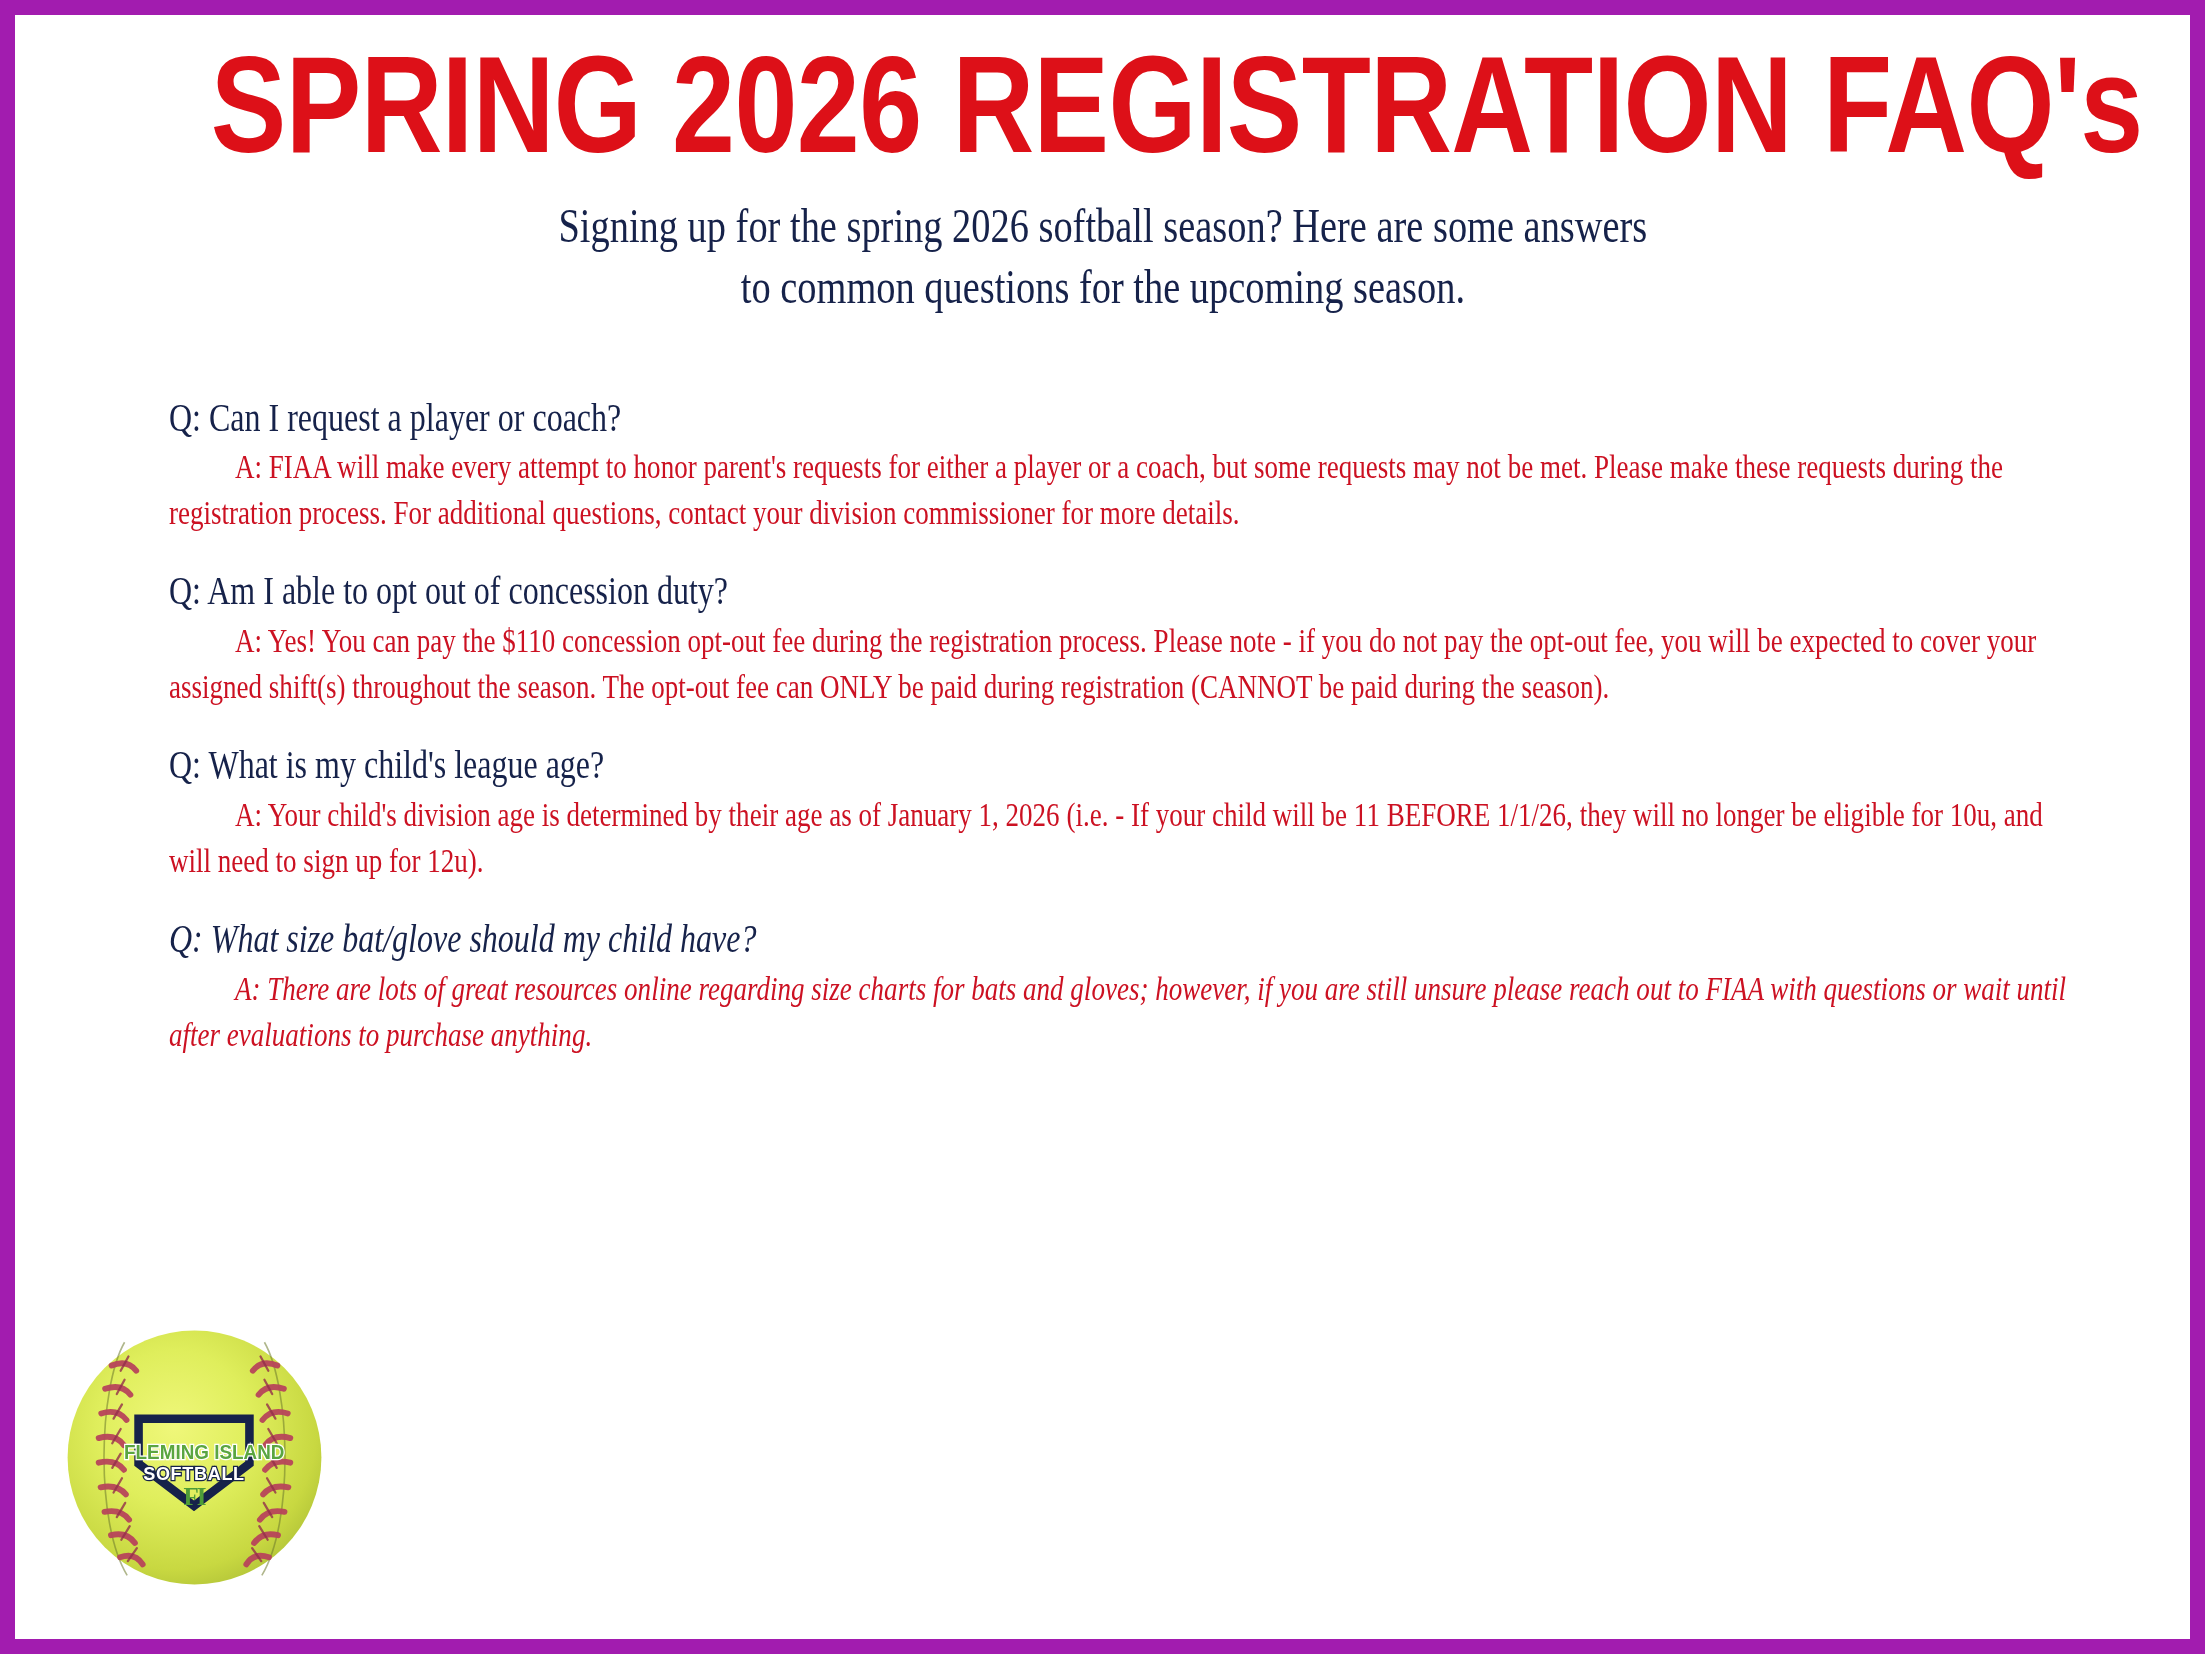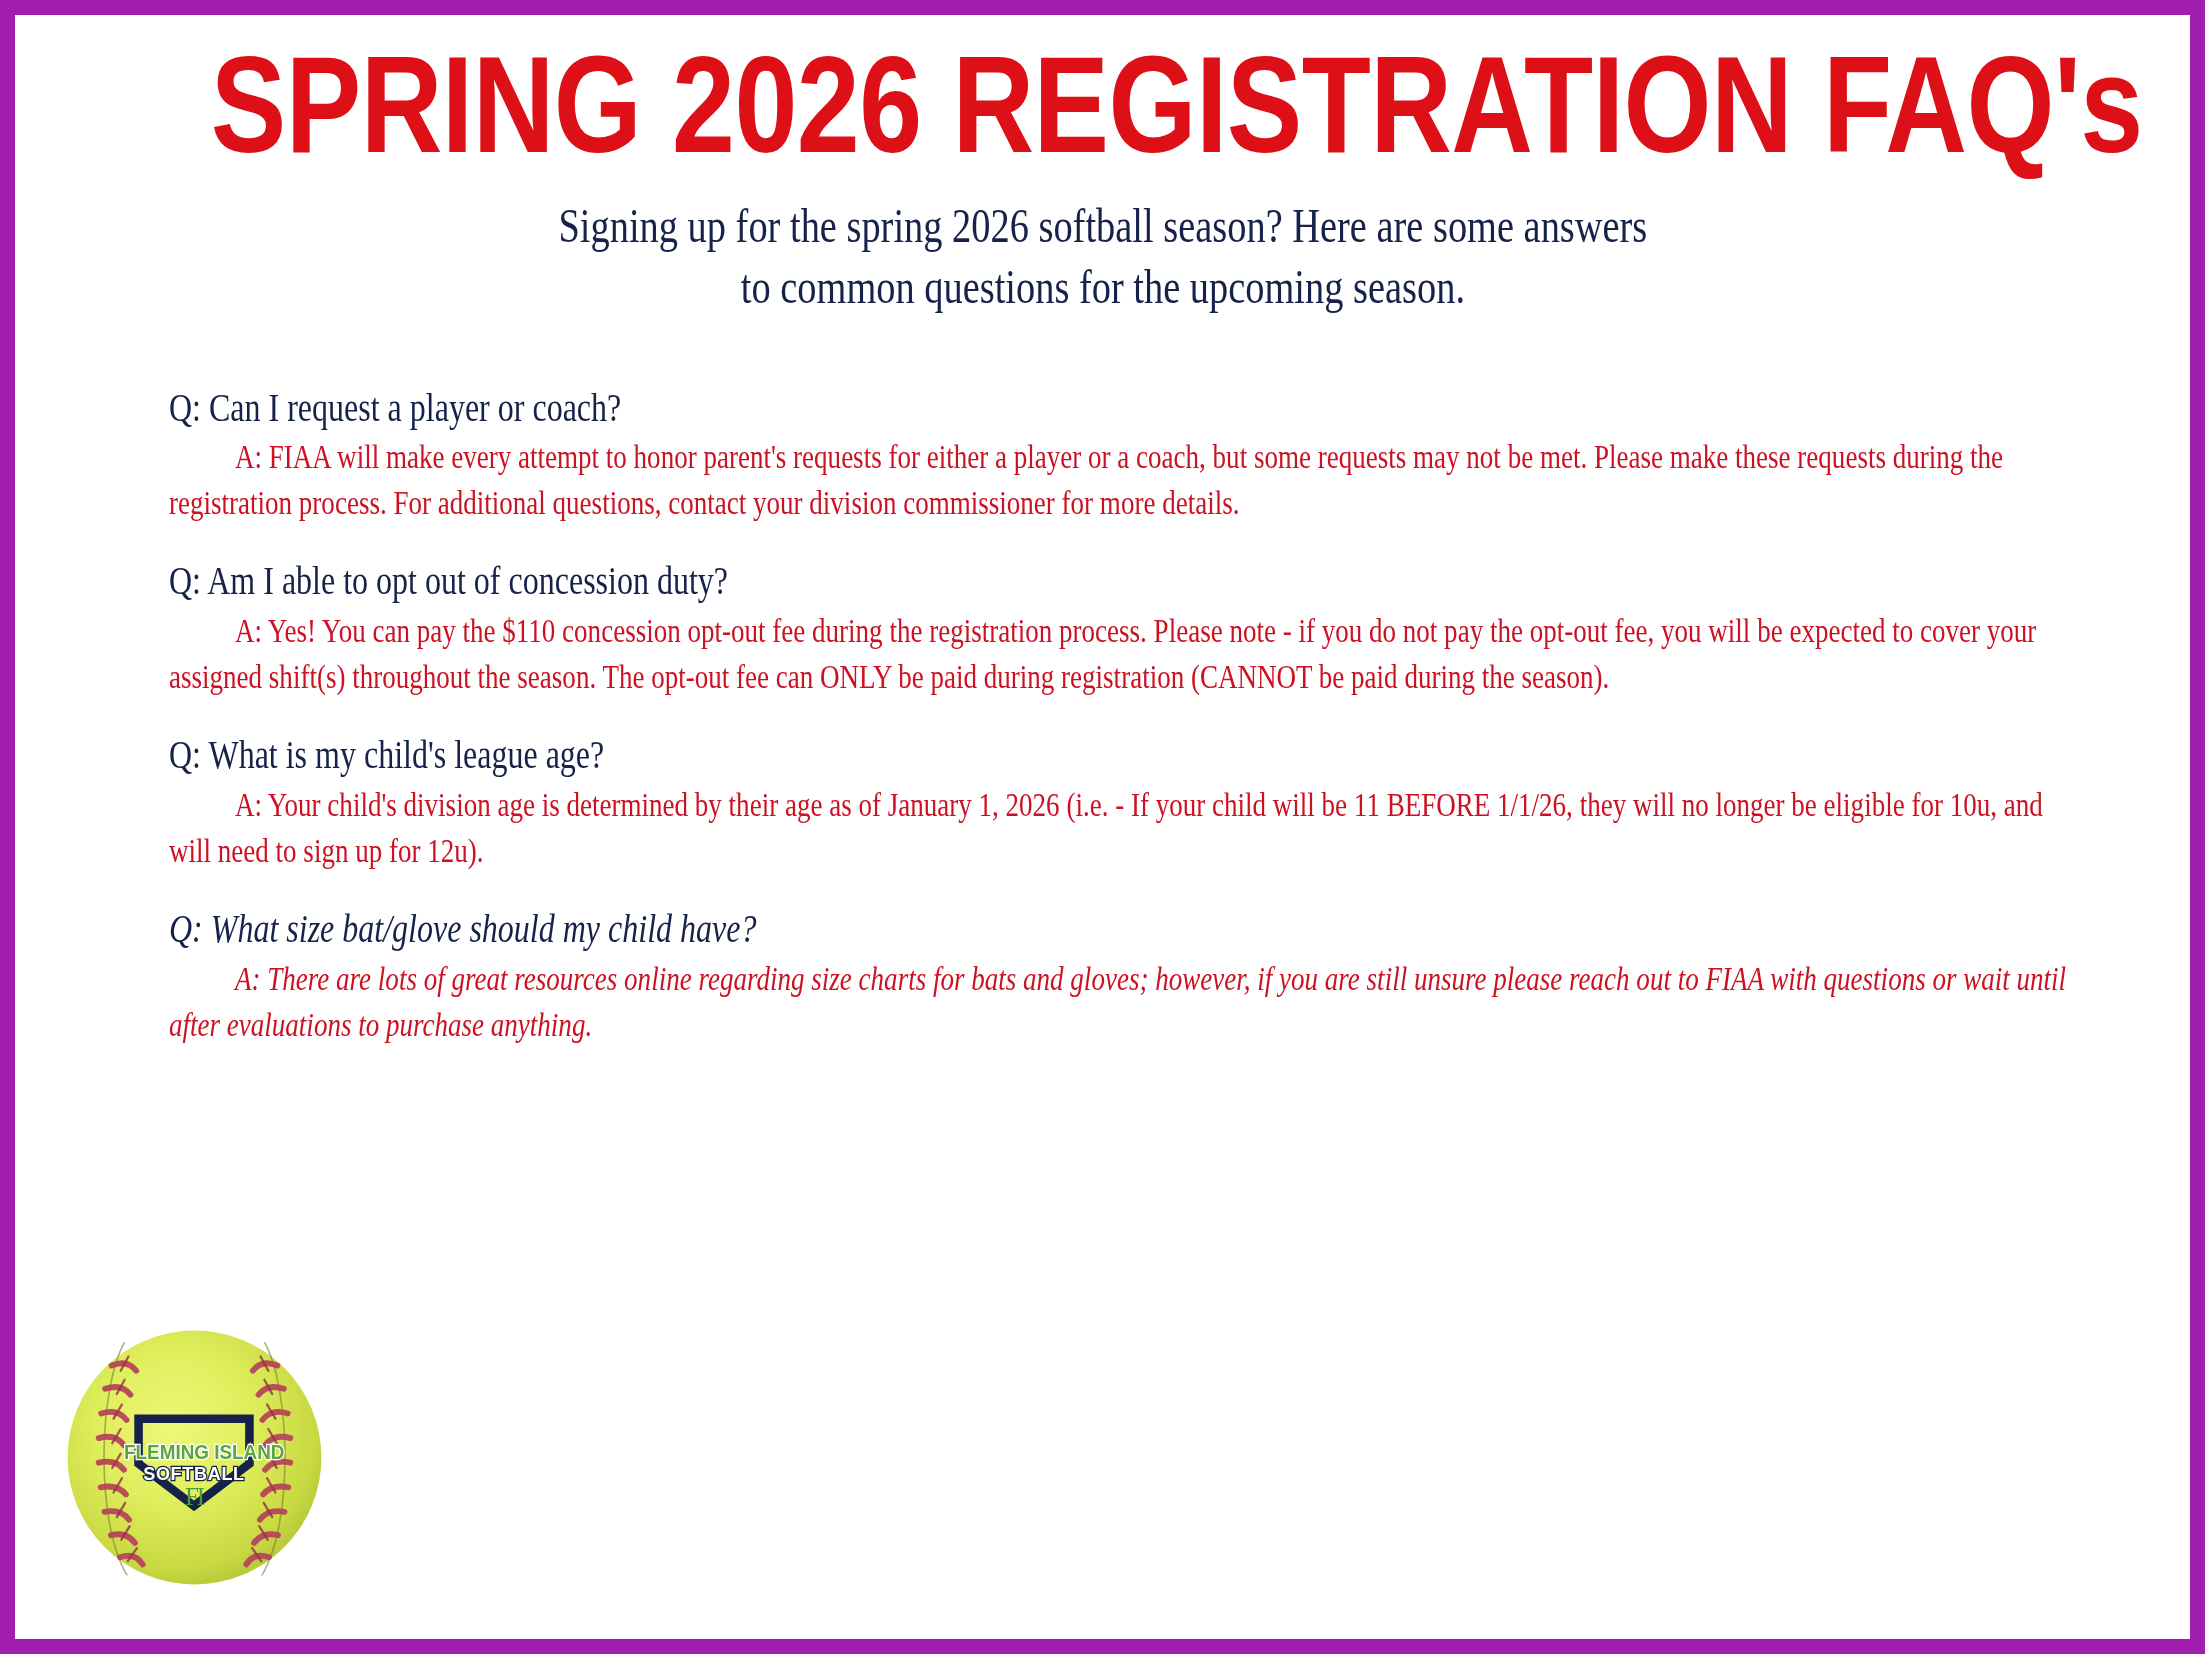--- a/index.html
+++ b/index.html
@@ -46,21 +46,21 @@
     font-size:48px;
     line-height:1.28;
     transform:scaleX(0.80);
     transform-origin:center top;
   }
   .subtitle div{white-space:nowrap;}
 
   
   .faq{
     position:absolute;
-    top:371px;
+    top:381px;
     left:154px;
     width:1906px;
   }
   .qa{ margin-bottom:34px; }
   .qa:last-child{margin-bottom:0;font-style:italic;}
 
   .q{
     color:#16224a;
     font-family:"Liberation Serif", serif;
     font-size:40px;
@@ -168,21 +168,21 @@
     -webkit-text-stroke:2.6px #16224a;
     paint-order:stroke fill;
     letter-spacing:0.7px;
     transform:scaleX(0.95);
     margin-top:-1.3px;
     white-space:nowrap;
   }
   .logo-mono{
     position:relative;
     font-family:"Liberation Serif", serif;
-    font-weight:normal;
+    font-weight:bold;
     font-size:25px;
     color:#4e9c38;
     margin-top:-2px;
     letter-spacing:-2px;
   }
 </style>
 </head>
 <body>
 
 <div class="flyer">

